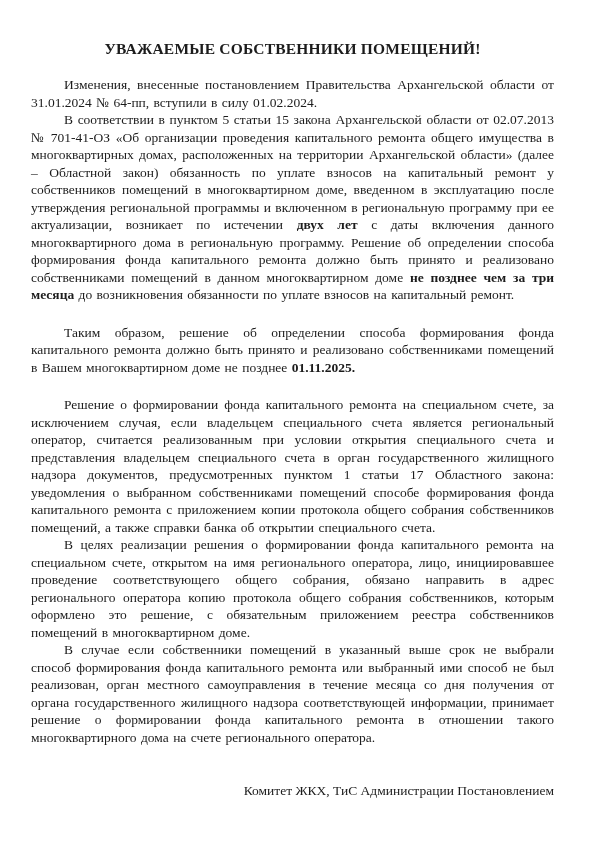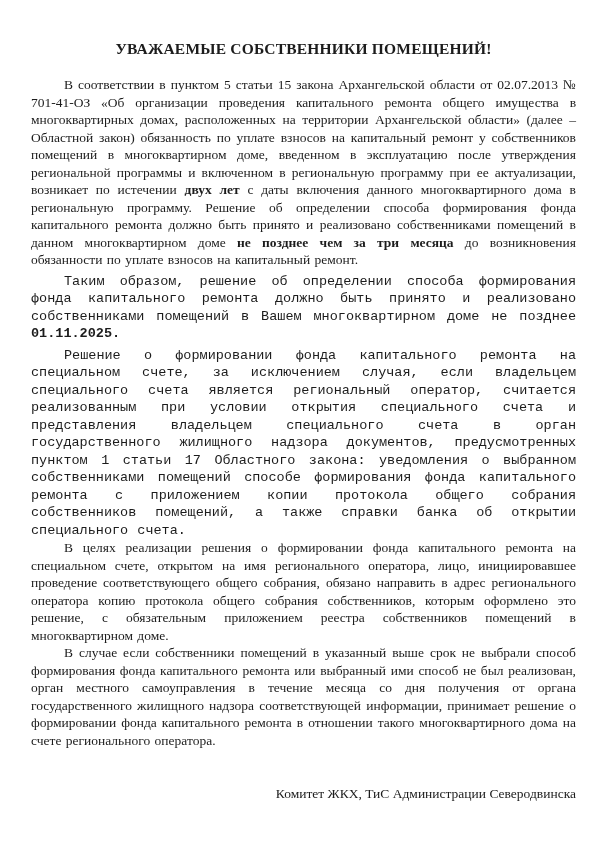--- a/index.html
+++ b/index.html
@@ -11,62 +11,62 @@
     width: 600px;
     height: 848px;
     overflow: hidden;
     font-family: "Liberation Serif", "DejaVu Serif", serif;
     color: #1c1c1c;
   }
   .page {
     box-sizing: border-box;
     width: 600px;
     height: 848px;
-    padding: 40px 24px 0 31px;
+    padding: 40px 46px 0 31px;
     background: #ffffff;
   }
   .doc-title {
     margin: 0 0 18px 0;
     font-size: 15.5px;
     line-height: 18px;
     font-weight: bold;
     text-align: center;
     letter-spacing: 0.2px;
     white-space: nowrap;
   }
   .doc-body p.para {
     margin: 0;
     font-size: 13.5px;
     line-height: 17.5px;
     text-align: justify;
     text-indent: 33px;
     word-spacing: 1px;
   }
   .doc-body p.para.spaced {
-    margin-top: 4px;
-    font-family: Liberation Mono, monospace;
+    margin-top: 20px;
   }
   .doc-body p.para b {
     font-weight: bold;
   }
   .signature {
     margin-top: 36px;
     font-size: 13.5px;
     line-height: 17.5px;
     text-align: right;
   }
 </style>
 </head>
 <body>
 
 <div class="page">
   <h1 class="doc-title">УВАЖАЕМЫЕ СОБСТВЕННИКИ ПОМЕЩЕНИЙ!</h1>
 
   <div class="doc-body">
+      <p class="para"><span>Изменения, внесенные постановлением Правительства Архангельской области от 31.01.2024 № 64-пп, вступили в силу 01.02.2024.</span></p>
       <p class="para"><span>В соответствии в пунктом 5 статьи 15 закона Архангельской области от 02.07.2013 № 701-41-ОЗ «Об организации проведения капитального ремонта общего имущества в многоквартирных домах, расположенных на территории Архангельской области» (далее – Областной закон) обязанность по уплате взносов на капитальный ремонт у собственников помещений в многоквартирном доме, введенном в эксплуатацию после утверждения региональной программы и включенном в региональную программу при ее актуализации, возникает по истечении </span><b>двух лет</b><span> с даты включения данного многоквартирного дома в региональную программу. Решение об определении способа формирования фонда капитального ремонта должно быть принято и реализовано собственниками помещений в данном многоквартирном доме </span><b>не позднее чем за три месяца</b><span> до возникновения обязанности по уплате взносов на капитальный ремонт.</span></p>
       <p class="para spaced"><span>Таким образом, решение об определении способа формирования фонда капитального ремонта должно быть принято и реализовано собственниками помещений в Вашем многоквартирном доме не позднее </span><b>01.11.2025.</b></p>
       <p class="para spaced"><span>Решение о формировании фонда капитального ремонта на специальном счете, за исключением случая, если владельцем специального счета является региональный оператор, считается реализованным при условии открытия специального счета и представления владельцем специального счета в орган государственного жилищного надзора документов, предусмотренных пунктом 1 статьи 17 Областного закона: уведомления о выбранном собственниками помещений способе формирования фонда капитального ремонта с приложением копии протокола общего собрания собственников помещений, а также справки банка об открытии специального счета.</span></p>
       <p class="para"><span>В целях реализации решения о формировании фонда капитального ремонта на специальном счете, открытом на имя регионального оператора, лицо, инициировавшее проведение соответствующего общего собрания, обязано направить в адрес регионального оператора копию протокола общего собрания собственников, которым оформлено это решение, с обязательным приложением реестра собственников помещений в многоквартирном доме.</span></p>
       <p class="para"><span>В случае если собственники помещений в указанный выше срок не выбрали способ формирования фонда капитального ремонта или выбранный ими способ не был реализован, орган местного самоуправления в течение месяца со дня получения от органа государственного жилищного надзора соответствующей информации, принимает решение о формировании фонда капитального ремонта в отношении такого многоквартирного дома на счете регионального оператора.</span></p>
     </div>
 
-  <div class="signature">Комитет ЖКХ, ТиС Администрации Северодвинска</div>
+  <div class="signature">Комитет ЖКХ, ТиС Администрации Постановлением</div>
 </div>
 
 </body></html>

